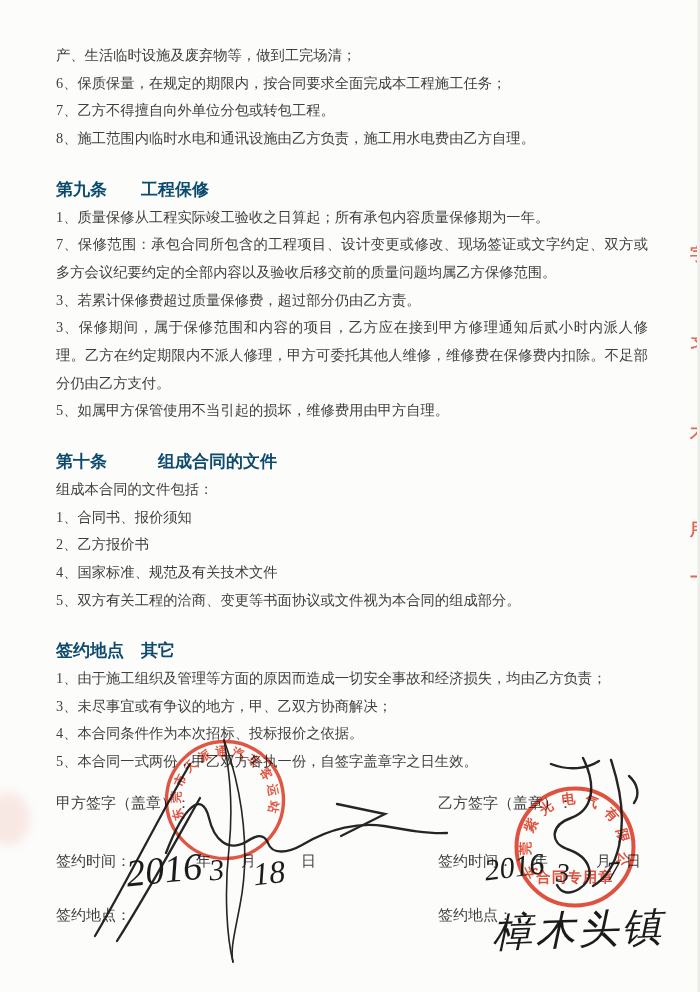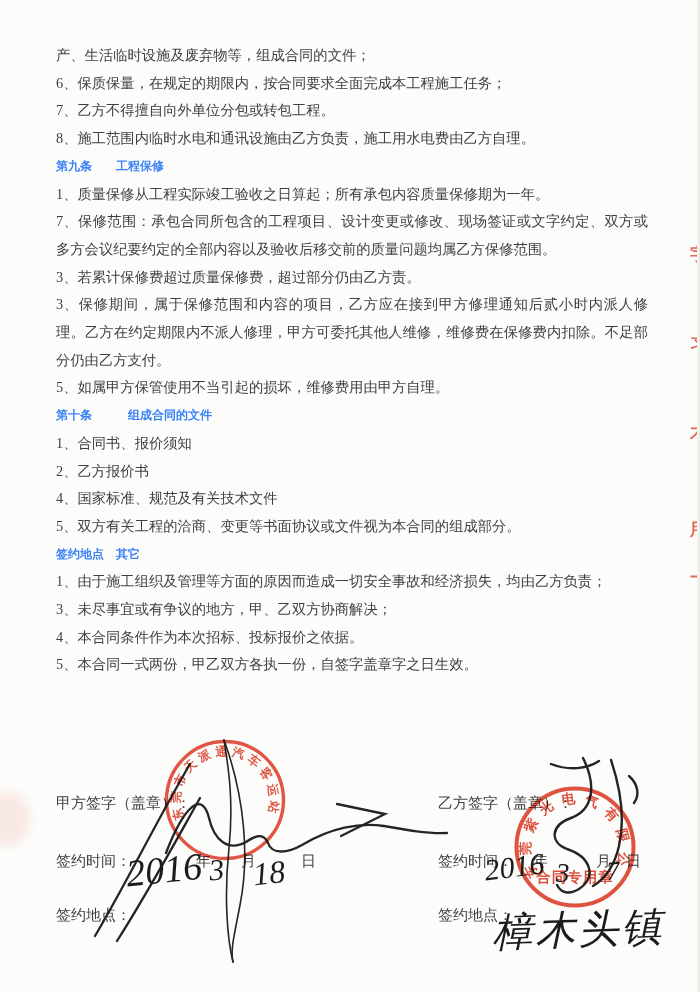--- a/index.html
+++ b/index.html
@@ -7,21 +7,21 @@
     width:700px;height:992px;position:relative;overflow:hidden;
     background:#fcfcfa;
     font-family:"Liberation Serif","DejaVu Serif",serif;
   }
   .doc{
     position:absolute;left:56px;top:42px;width:592px;
     font-size:14.3px;line-height:27.7px;color:#3f3f3f;
     text-align:justify;
   }
   .doc p{margin:0;}
-  .doc p.heading{font-weight:bold;font-size:12px;color:#3b82f6;}
+  .doc p.heading{font-weight:bold;font-size:17px;color:#0c4a6e;margin-top:23px;}
   .lbl{
     position:absolute;font-size:15px;color:#3f3f3f;white-space:nowrap;
   }
   .overlay-svg{position:absolute;left:0;top:0;pointer-events:none;}
   .stamp{mix-blend-mode:multiply;}
   .hand{font-style:italic;font-family:"Liberation Serif","DejaVu Serif",serif;}
   .edge-frag{
     position:absolute;left:690px;color:#df4430;font-size:17px;opacity:.8;
     font-weight:bold;
   }
@@ -31,31 +31,32 @@
   }
   .smudge{
     position:absolute;left:-14px;top:792px;width:44px;height:54px;
     background:#f3c4bd;opacity:.35;border-radius:50%;filter:blur(5px);
   }
 </style>
 </head>
 <body>
 
 <div class="doc">
-    <p class="para body">产、生活临时设施及废弃物等，组成合同的文件；</p>
+    <p class="para body">产、生活临时设施及废弃物等，做到工完场清；</p>
     <p class="para body">6、保质保量，在规定的期限内，按合同要求全面完成本工程施工任务；</p>
     <p class="para body">7、乙方不得擅自向外单位分包或转包工程。</p>
     <p class="para body">8、施工范围内临时水电和通讯设施由乙方负责，施工用水电费由乙方自理。</p>
     <p class="para heading">第九条　　工程保修</p>
     <p class="para body">1、质量保修从工程实际竣工验收之日算起；所有承包内容质量保修期为一年。</p>
     <p class="para body">7、保修范围：承包合同所包含的工程项目、设计变更或修改、现场签证或文字约定、双方或多方会议纪要约定的全部内容以及验收后移交前的质量问题均属乙方保修范围。</p>
     <p class="para body">3、若累计保修费超过质量保修费，超过部分仍由乙方责。</p>
     <p class="para body">3、保修期间，属于保修范围和内容的项目，乙方应在接到甲方修理通知后贰小时内派人修理。乙方在约定期限内不派人修理，甲方可委托其他人维修，维修费在保修费内扣除。不足部分仍由乙方支付。</p>
     <p class="para body">5、如属甲方保管使用不当引起的损坏，维修费用由甲方自理。</p>
     <p class="para heading">第十条　　　组成合同的文件</p>
+    <p class="para body">组成本合同的文件包括：</p>
     <p class="para body">1、合同书、报价须知</p>
     <p class="para body">2、乙方报价书</p>
     <p class="para body">4、国家标准、规范及有关技术文件</p>
     <p class="para body">5、双方有关工程的洽商、变更等书面协议或文件视为本合同的组成部分。</p>
     <p class="para heading">签约地点　其它</p>
     <p class="para body">1、由于施工组织及管理等方面的原因而造成一切安全事故和经济损失，均由乙方负责；</p>
     <p class="para body">3、未尽事宜或有争议的地方，甲、乙双方协商解决；</p>
     <p class="para body">4、本合同条件作为本次招标、投标报价之依据。</p>
     <p class="para body">5、本合同一式两份，甲乙双方各执一份，自签字盖章字之日生效。</p>
   </div>

